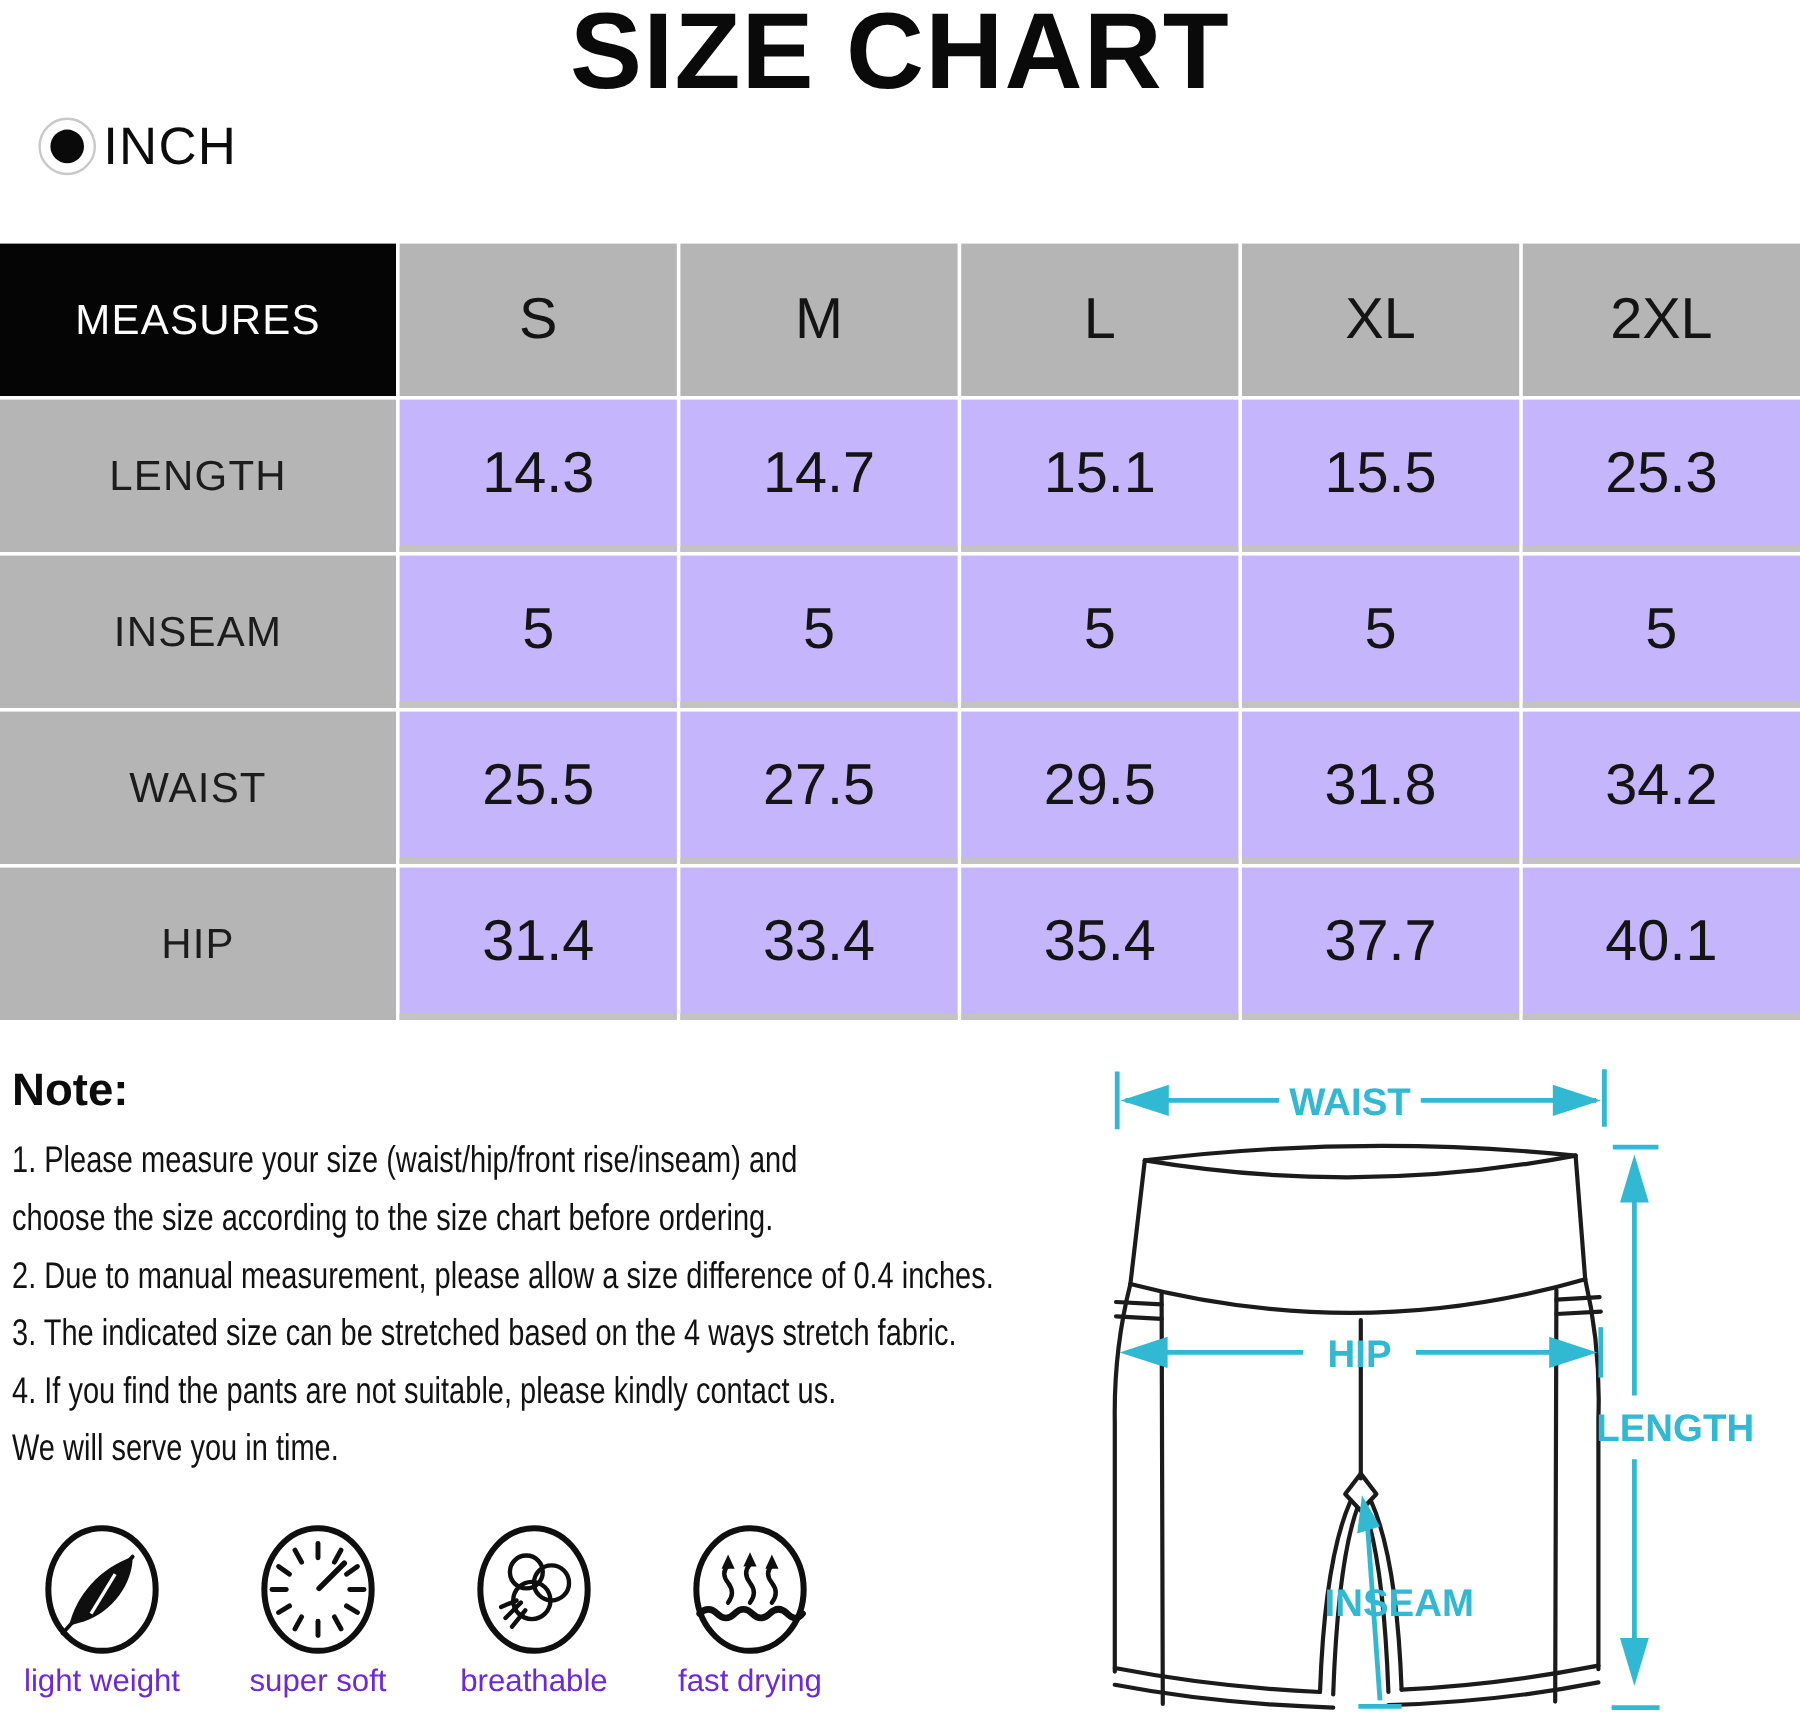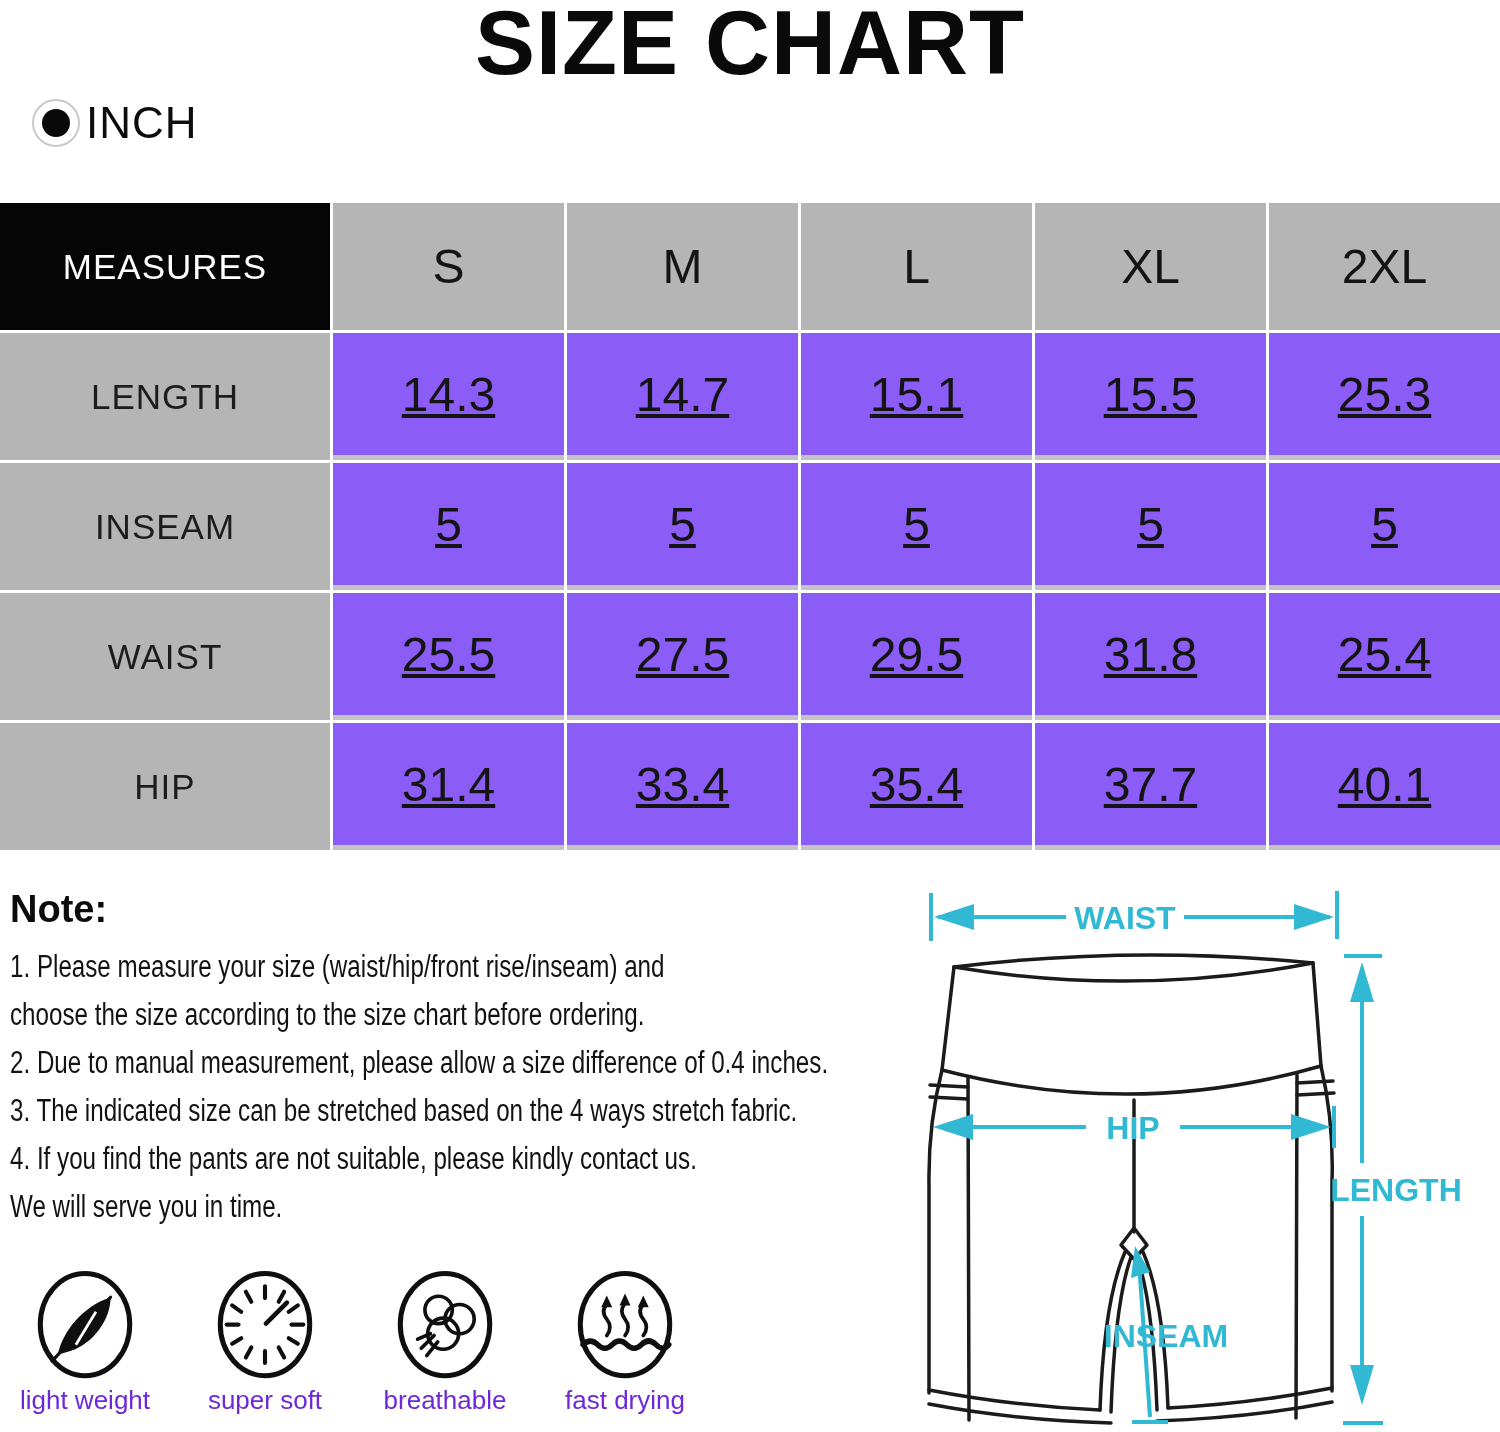--- a/index.html
+++ b/index.html
@@ -4,34 +4,34 @@
 <style>
   html,body{margin:0;padding:0;background:#ffffff;}
   .canvas{position:relative;width:1500px;height:1432px;background:#fff;overflow:hidden;
           font-family:"Liberation Sans", sans-serif;color:#111;border-radius:20px;}
 
   
   .title{position:absolute;left:0;top:-8px;width:1500px;text-align:center;
          font-size:90px;font-weight:bold;letter-spacing:1px;color:#0a0a0a;}
 
   
-  .unit-row{position:absolute;left:32px;top:98px;display:flex;align-items:center;}
+  .unit-row{position:absolute;left:32px;top:98px;display:flex;}
   .radio{width:44px;height:44px;border-radius:50%;border:2px solid #c9c9c9;background:#fff;
          display:flex;align-items:center;justify-content:center;}
   .radio-dot{width:28px;height:28px;border-radius:50%;background:#0a0a0a;}
   .unit-label{font-size:44px;letter-spacing:1px;color:#0c0c0c;margin-left:6px;}
 
   
   .size-table{position:absolute;left:0;top:203px;width:1500px;display:grid;
               grid-template-columns:330px repeat(5,1fr);grid-auto-rows:127px;gap:3px;}
   .size-table div{display:flex;align-items:center;justify-content:center;}
   .hc{background:#b5b5b5;font-size:48px;color:#141414;}
   .hc-first{background:#050505;color:#ffffff;font-size:35px;letter-spacing:1px;}
   .lc{background:#b5b5b5;font-size:35px;color:#1c1c1c;letter-spacing:1px;}
-  .vc{background:#8b5cf6;border-bottom:5px solid #c3c3c3;font-size:48px;color:#141414;text-decoration:underline;}
+  .vc{background:#c4b5fd;border-bottom:5px solid #c3c3c3;font-size:48px;color:#141414;}
 
   
   .notes{position:absolute;left:10px;top:888px;width:1180px;}
   .notes h2{margin:0 0 20px 0;font-size:38px;font-weight:bold;color:#0c0c0c;}
   .note-lines{transform:scaleX(0.78);transform-origin:0 0;width:1160px;}
   .note-lines p{margin:0 0 17px 0;font-size:31px;line-height:31px;color:#121212;}
 
   
   .feature{position:absolute;top:1268px;width:170px;text-align:center;}
   .feature svg{display:block;margin:0 auto;}
@@ -79,21 +79,21 @@
     <div class="vc">5</div>
     <div class="vc">5</div>
     <div class="vc">5</div>
     <div class="vc">5</div>
 
     <div class="lc">WAIST</div>
     <div class="vc">25.5</div>
     <div class="vc">27.5</div>
     <div class="vc">29.5</div>
     <div class="vc">31.8</div>
-    <div class="vc">25.4</div>
+    <div class="vc">34.2</div>
 
     <div class="lc">HIP</div>
     <div class="vc">31.4</div>
     <div class="vc">33.4</div>
     <div class="vc">35.4</div>
     <div class="vc">37.7</div>
     <div class="vc">40.1</div>
   </div>
 
   <div class="notes">

